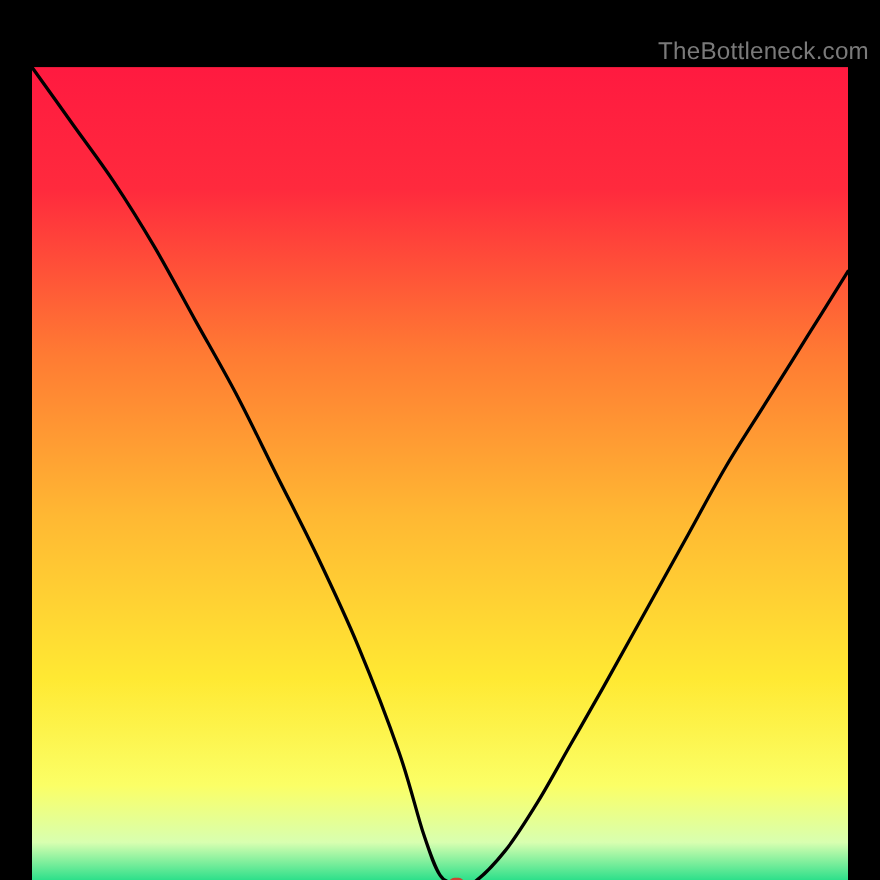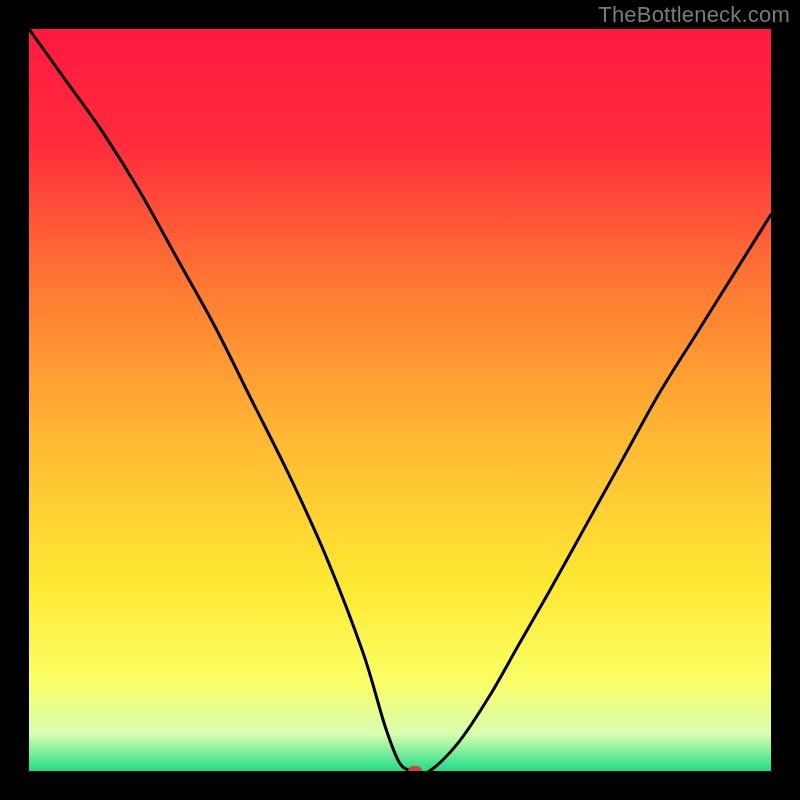--- a/index.html
+++ b/index.html
@@ -9,20 +9,21 @@
     height: 800px;
     background: #000;
     overflow: hidden;
     font-family: Arial, Helvetica, sans-serif;
   }
   .frame {
     position: relative;
     width: 800px;
     height: 678px;
     background: #000;
+    margin-top: 32px;
   }
   .watermark {
     position: absolute;
     top: 2px;
     right: 10px;
     color: #7a7a7a;
     font-size: 22px;
     font-weight: 500;
     letter-spacing: 0.2px;
     z-index: 5;

